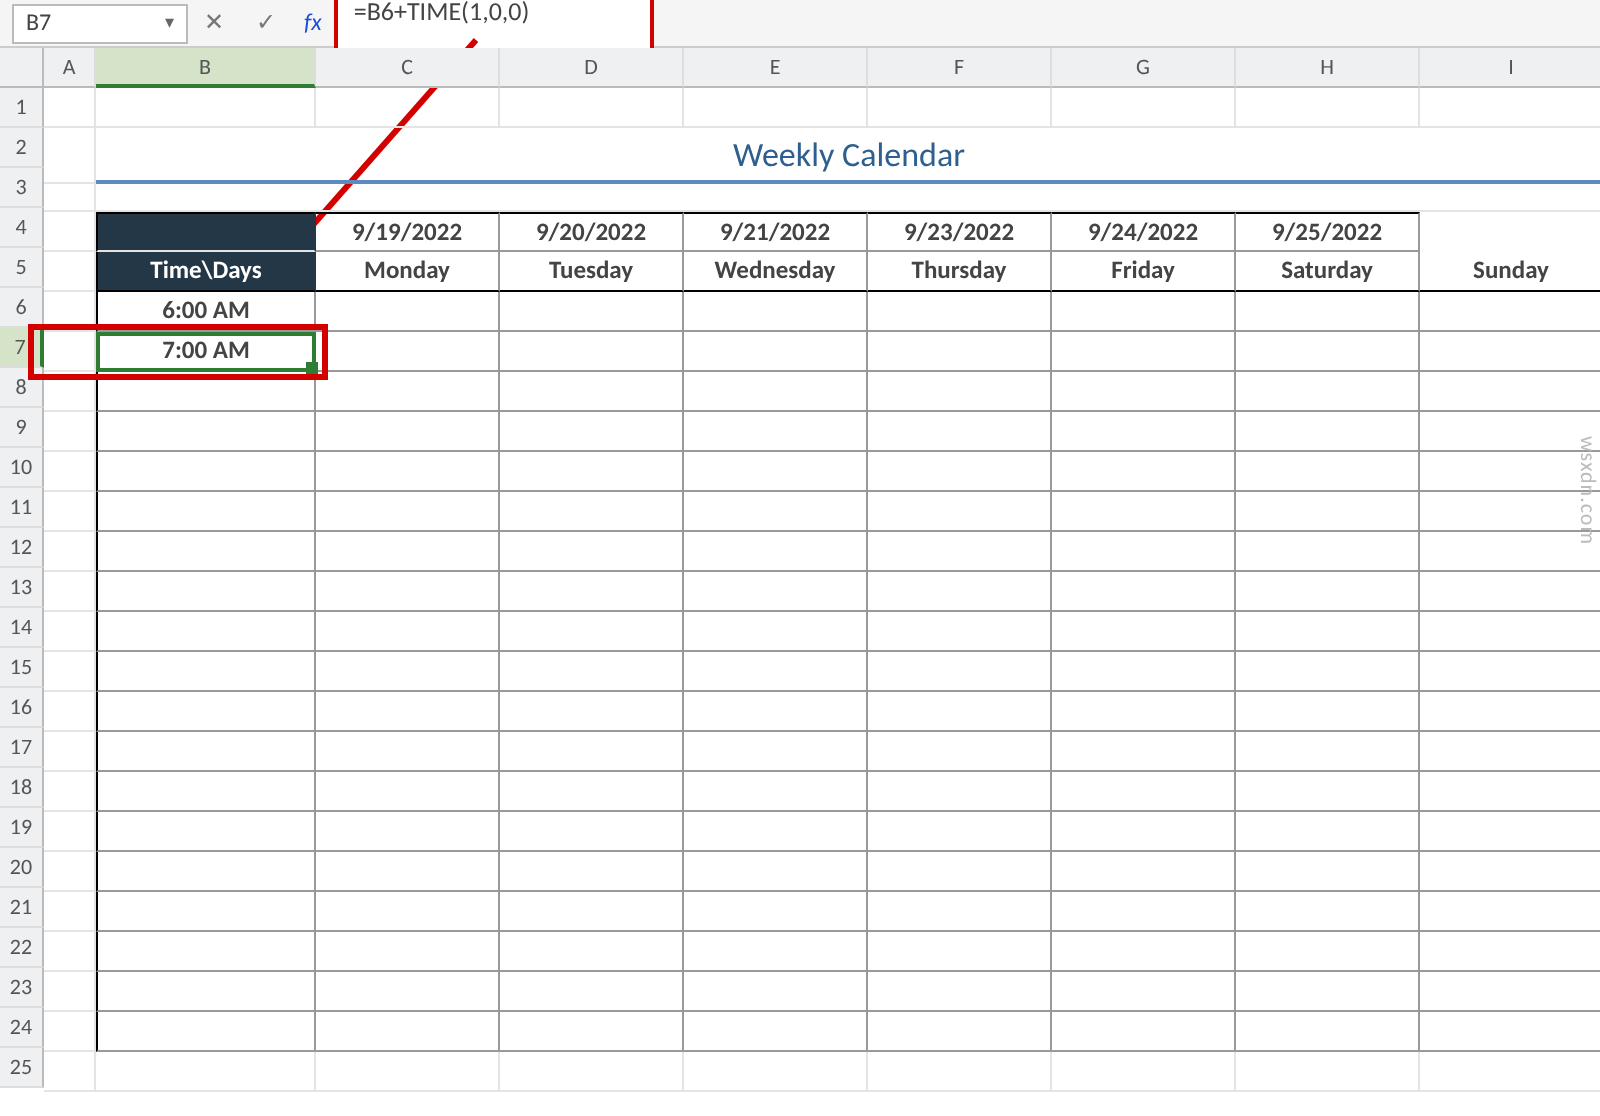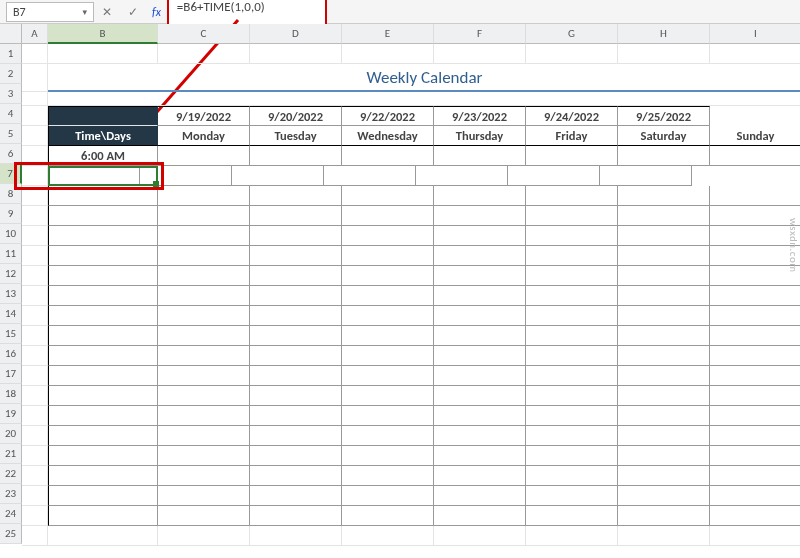--- a/index.html
+++ b/index.html
@@ -279,21 +279,21 @@
       <div class="gr" style="height:14px">
         <div class="cell wA" style="height:14px"></div>
         <div class="cell" style="width:754px;height:14px"></div>
       </div>
 
       <div class="gr">
         <div class="cell wA"></div>
         <div class="cell wB darkhdr tbl-border-top tbl-border-left"></div>
         <div class="cell wD cellb boldc tbl-border-top">9/19/2022</div>
         <div class="cell wD cellb boldc tbl-border-top">9/20/2022</div>
-        <div class="cell wD cellb boldc tbl-border-top">9/22/2022</div>
+        <div class="cell wD cellb boldc tbl-border-top">9/21/2022</div>
         <div class="cell wD cellb boldc tbl-border-top">9/23/2022</div>
         <div class="cell wD cellb boldc tbl-border-top">9/24/2022</div>
         <div class="cell wD cellb boldc tbl-border-top tbl-border-right">9/25/2022</div>
       </div>
 
       <div class="gr">
         <div class="cell wA"></div>
         <div class="cell wB darkhdr sep-b tbl-border-left">Time\Days</div>
         <div class="cell wD cellb boldc sep-b">Monday</div>
         <div class="cell wD cellb boldc sep-b">Tuesday</div>
@@ -311,20 +311,21 @@
         <div class="cell wD cellb"></div>
         <div class="cell wD cellb"></div>
         <div class="cell wD cellb"></div>
         <div class="cell wD cellb"></div>
         <div class="cell wD cellb"></div>
         <div class="cell wD cellb tbl-border-right"></div>
       </div>
 
       <div class="gr">
         <div class="cell wA"></div>
+        <div class="cell wB cellb boldc tbl-border-left">7:00 AM</div>
         <div class="cell wD cellb"></div>
         <div class="cell wD cellb"></div>
         <div class="cell wD cellb"></div>
         <div class="cell wD cellb"></div>
         <div class="cell wD cellb"></div>
         <div class="cell wD cellb"></div>
         <div class="cell wD cellb tbl-border-right"></div>
       </div>
 
       <div class="gr">

